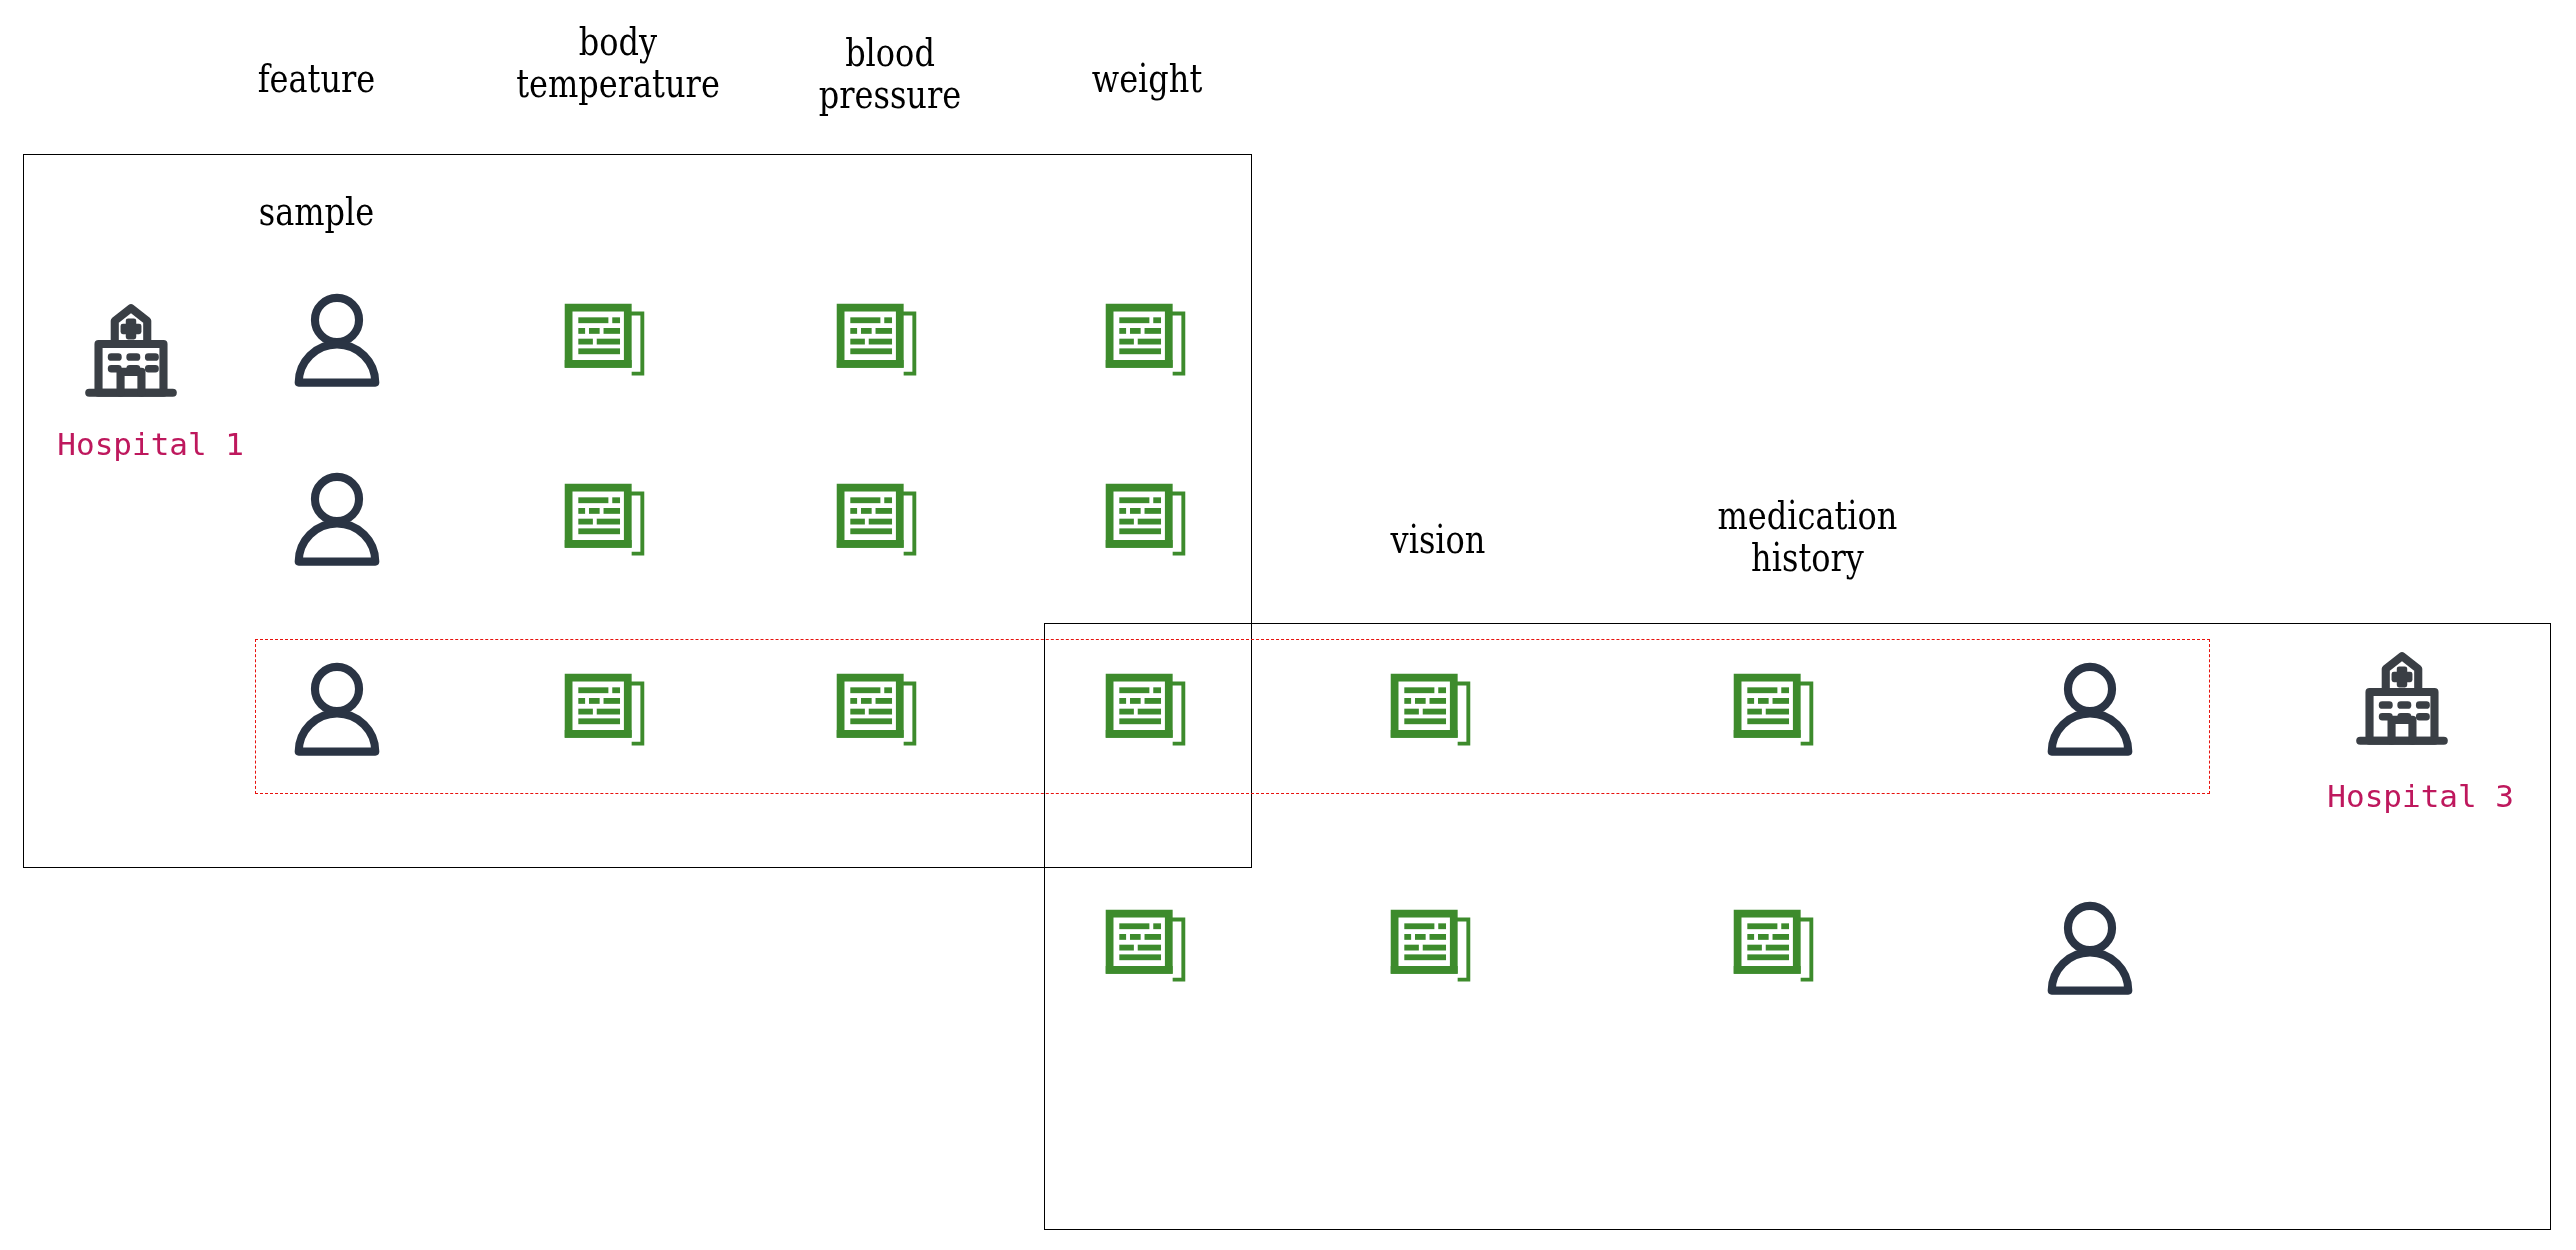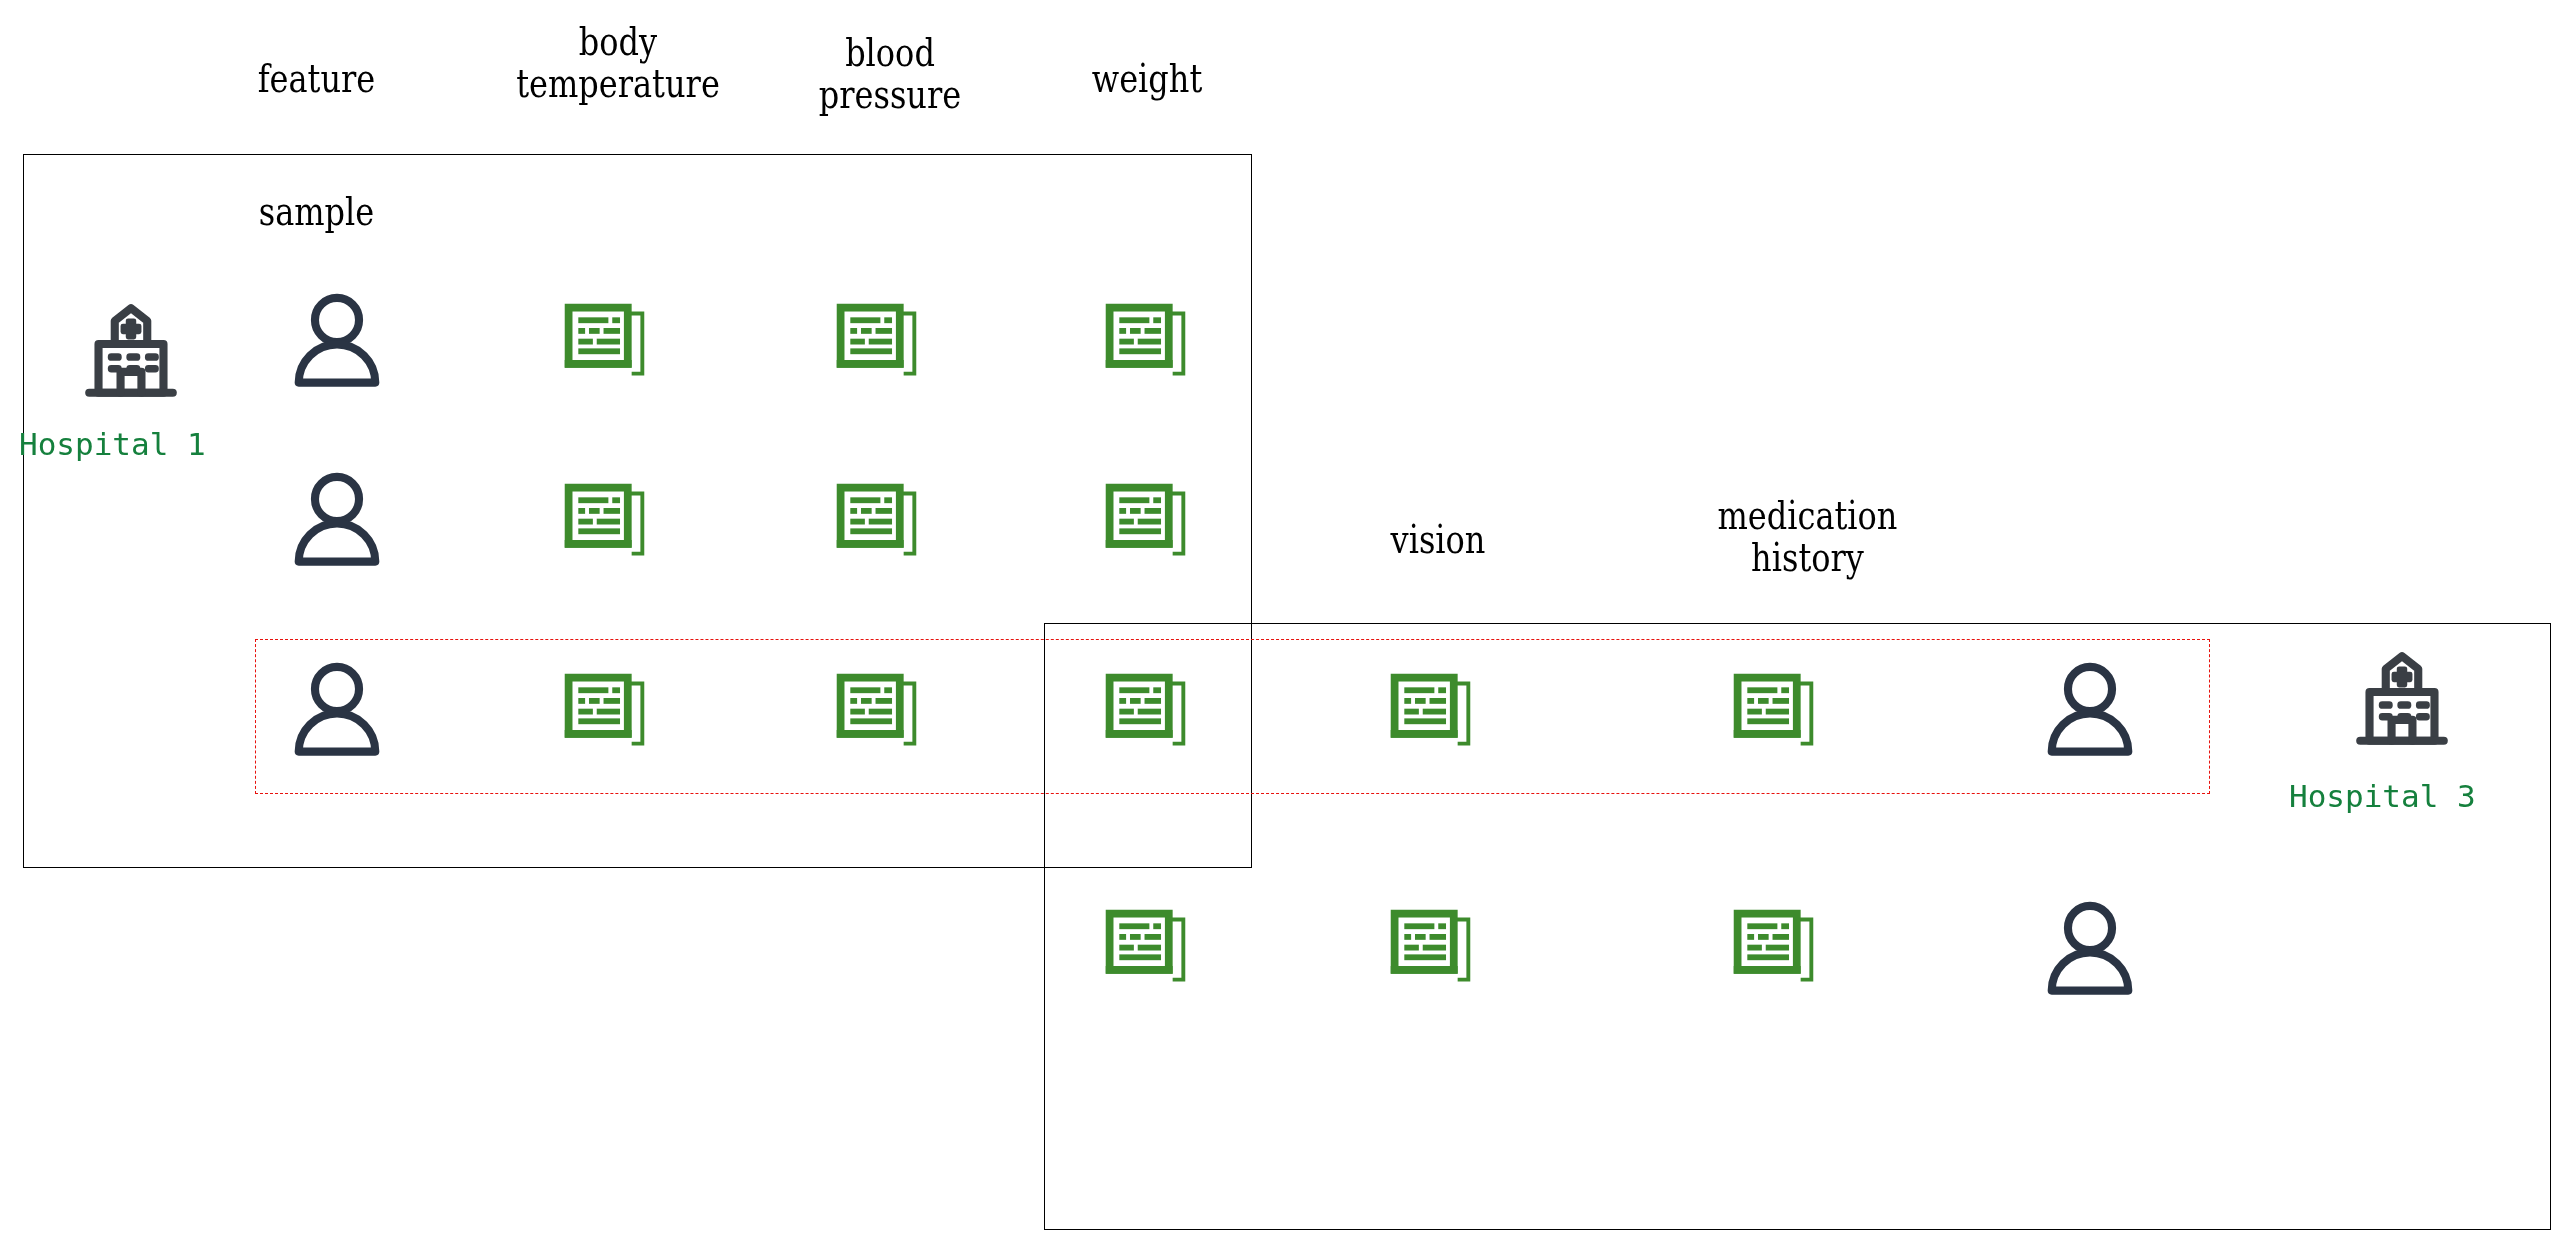--- a/index.html
+++ b/index.html
@@ -39,25 +39,25 @@
     line-height:1.05;
     text-align:center;
     white-space:pre-line;
     letter-spacing:0px;
     transform:scaleX(0.80);
   }
 
   
   .hospital-caption{
     position:absolute;
-    color:#15803d;
+    color:#be185d;
     font-family:"DejaVu Sans Mono", monospace;
     font-size:31px;
     white-space:nowrap;
-    text-align:left;
+    text-align:right;
   }
 
   
   .icon{position:absolute;}
   .icon svg{display:block;width:100%;height:100%;}
 
   .doc-icon{width:97px;height:97px;}
   .person-icon{width:116px;height:116px;}
   .hospital-icon{width:116px;height:116px;}
 </style>

